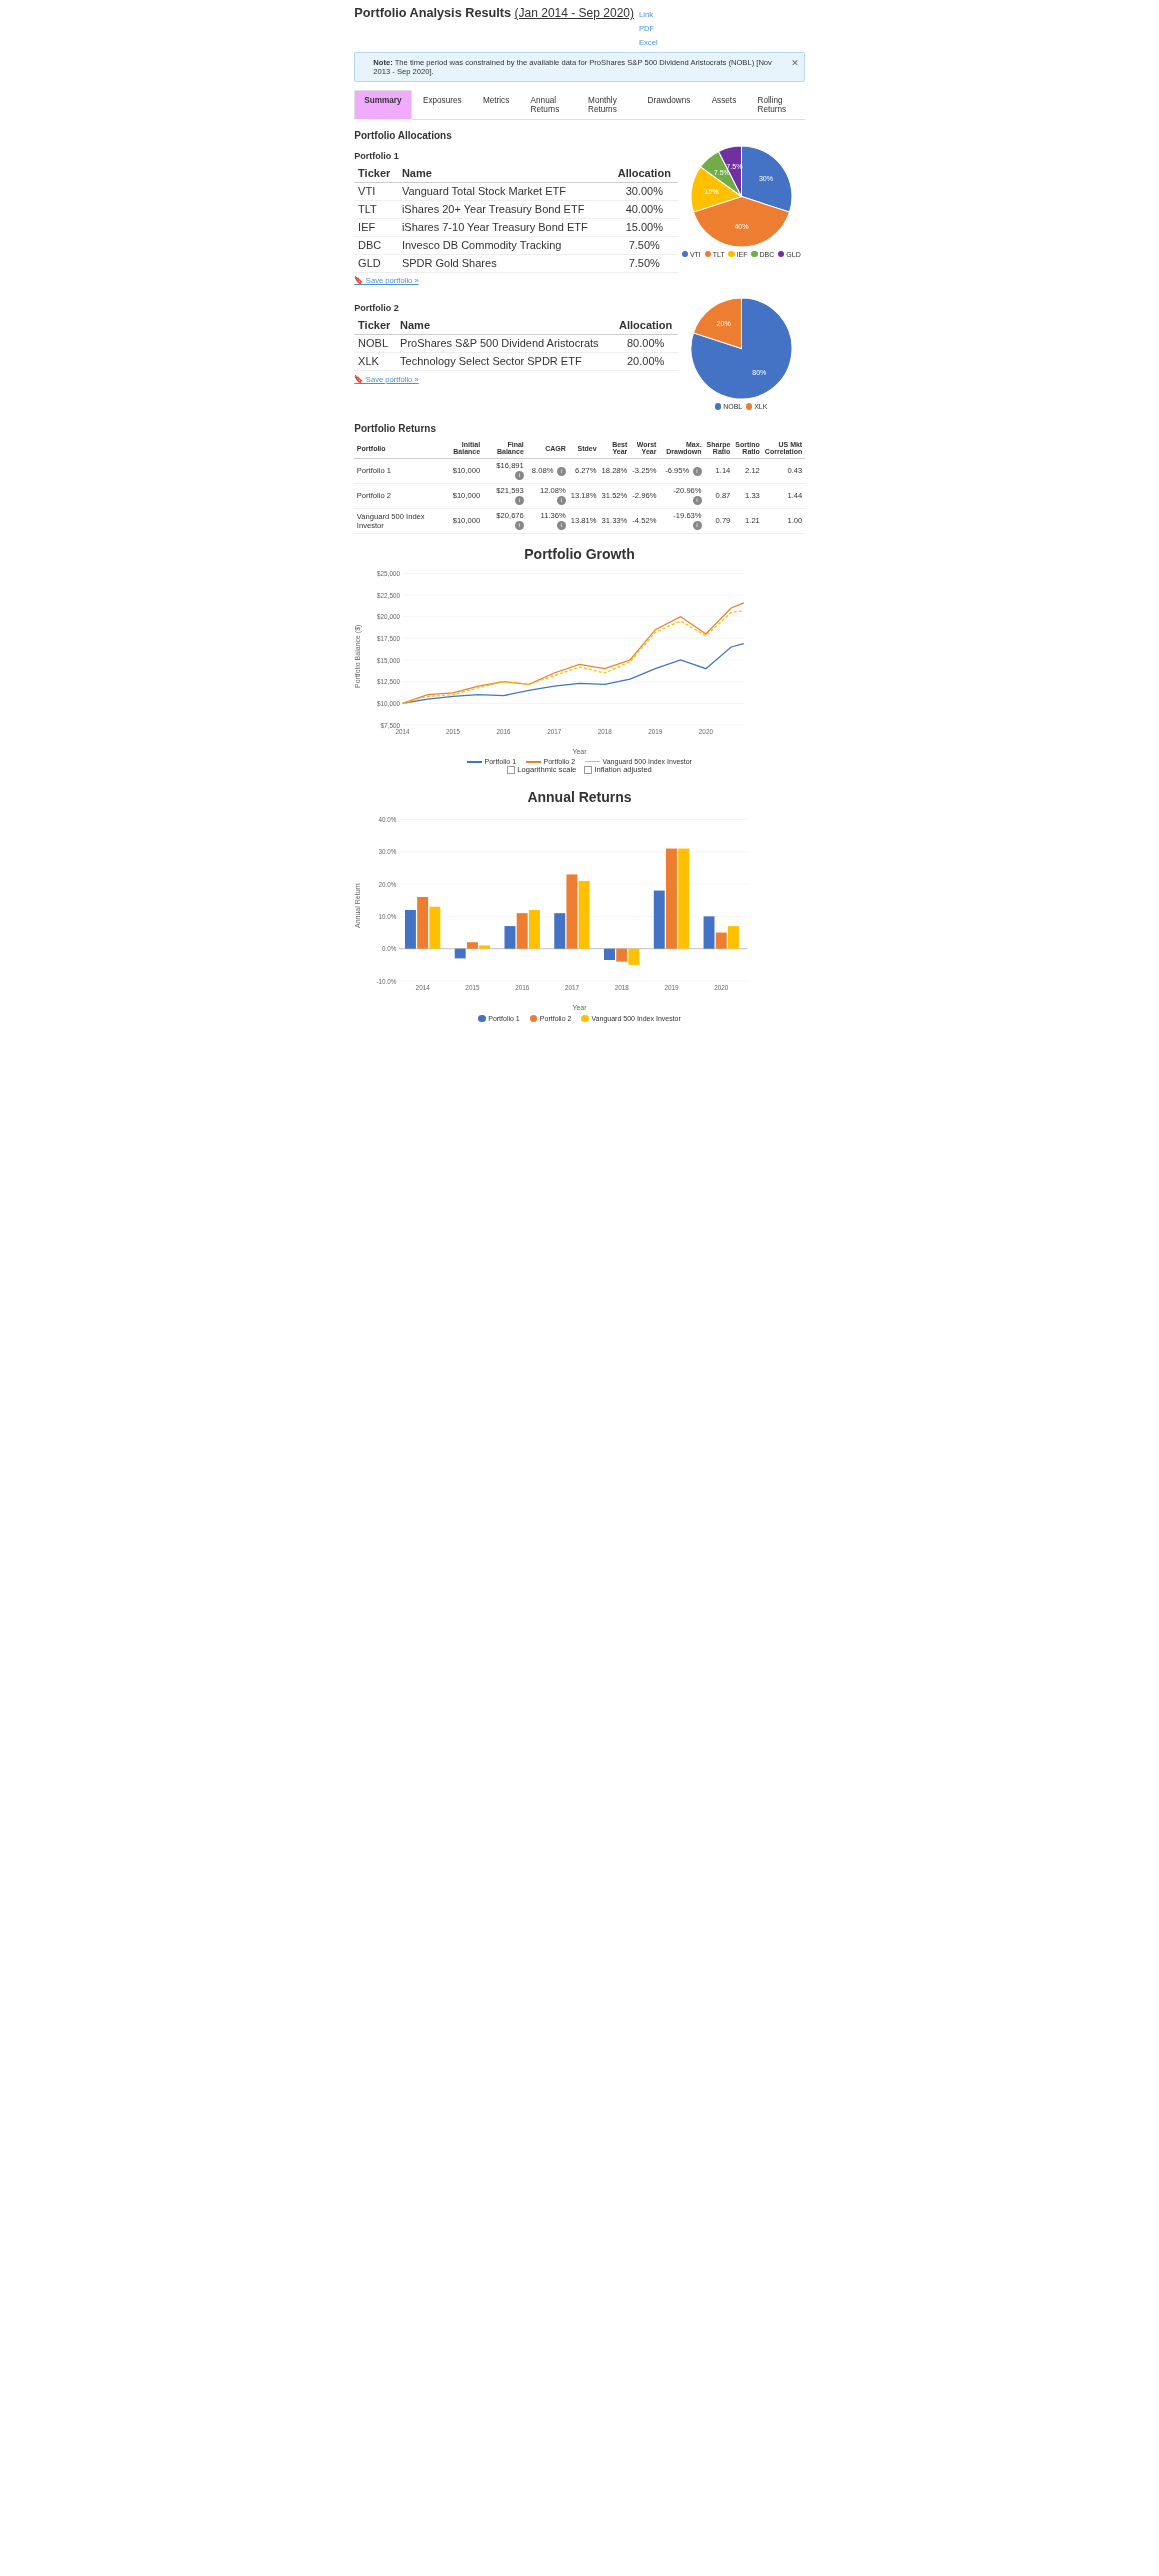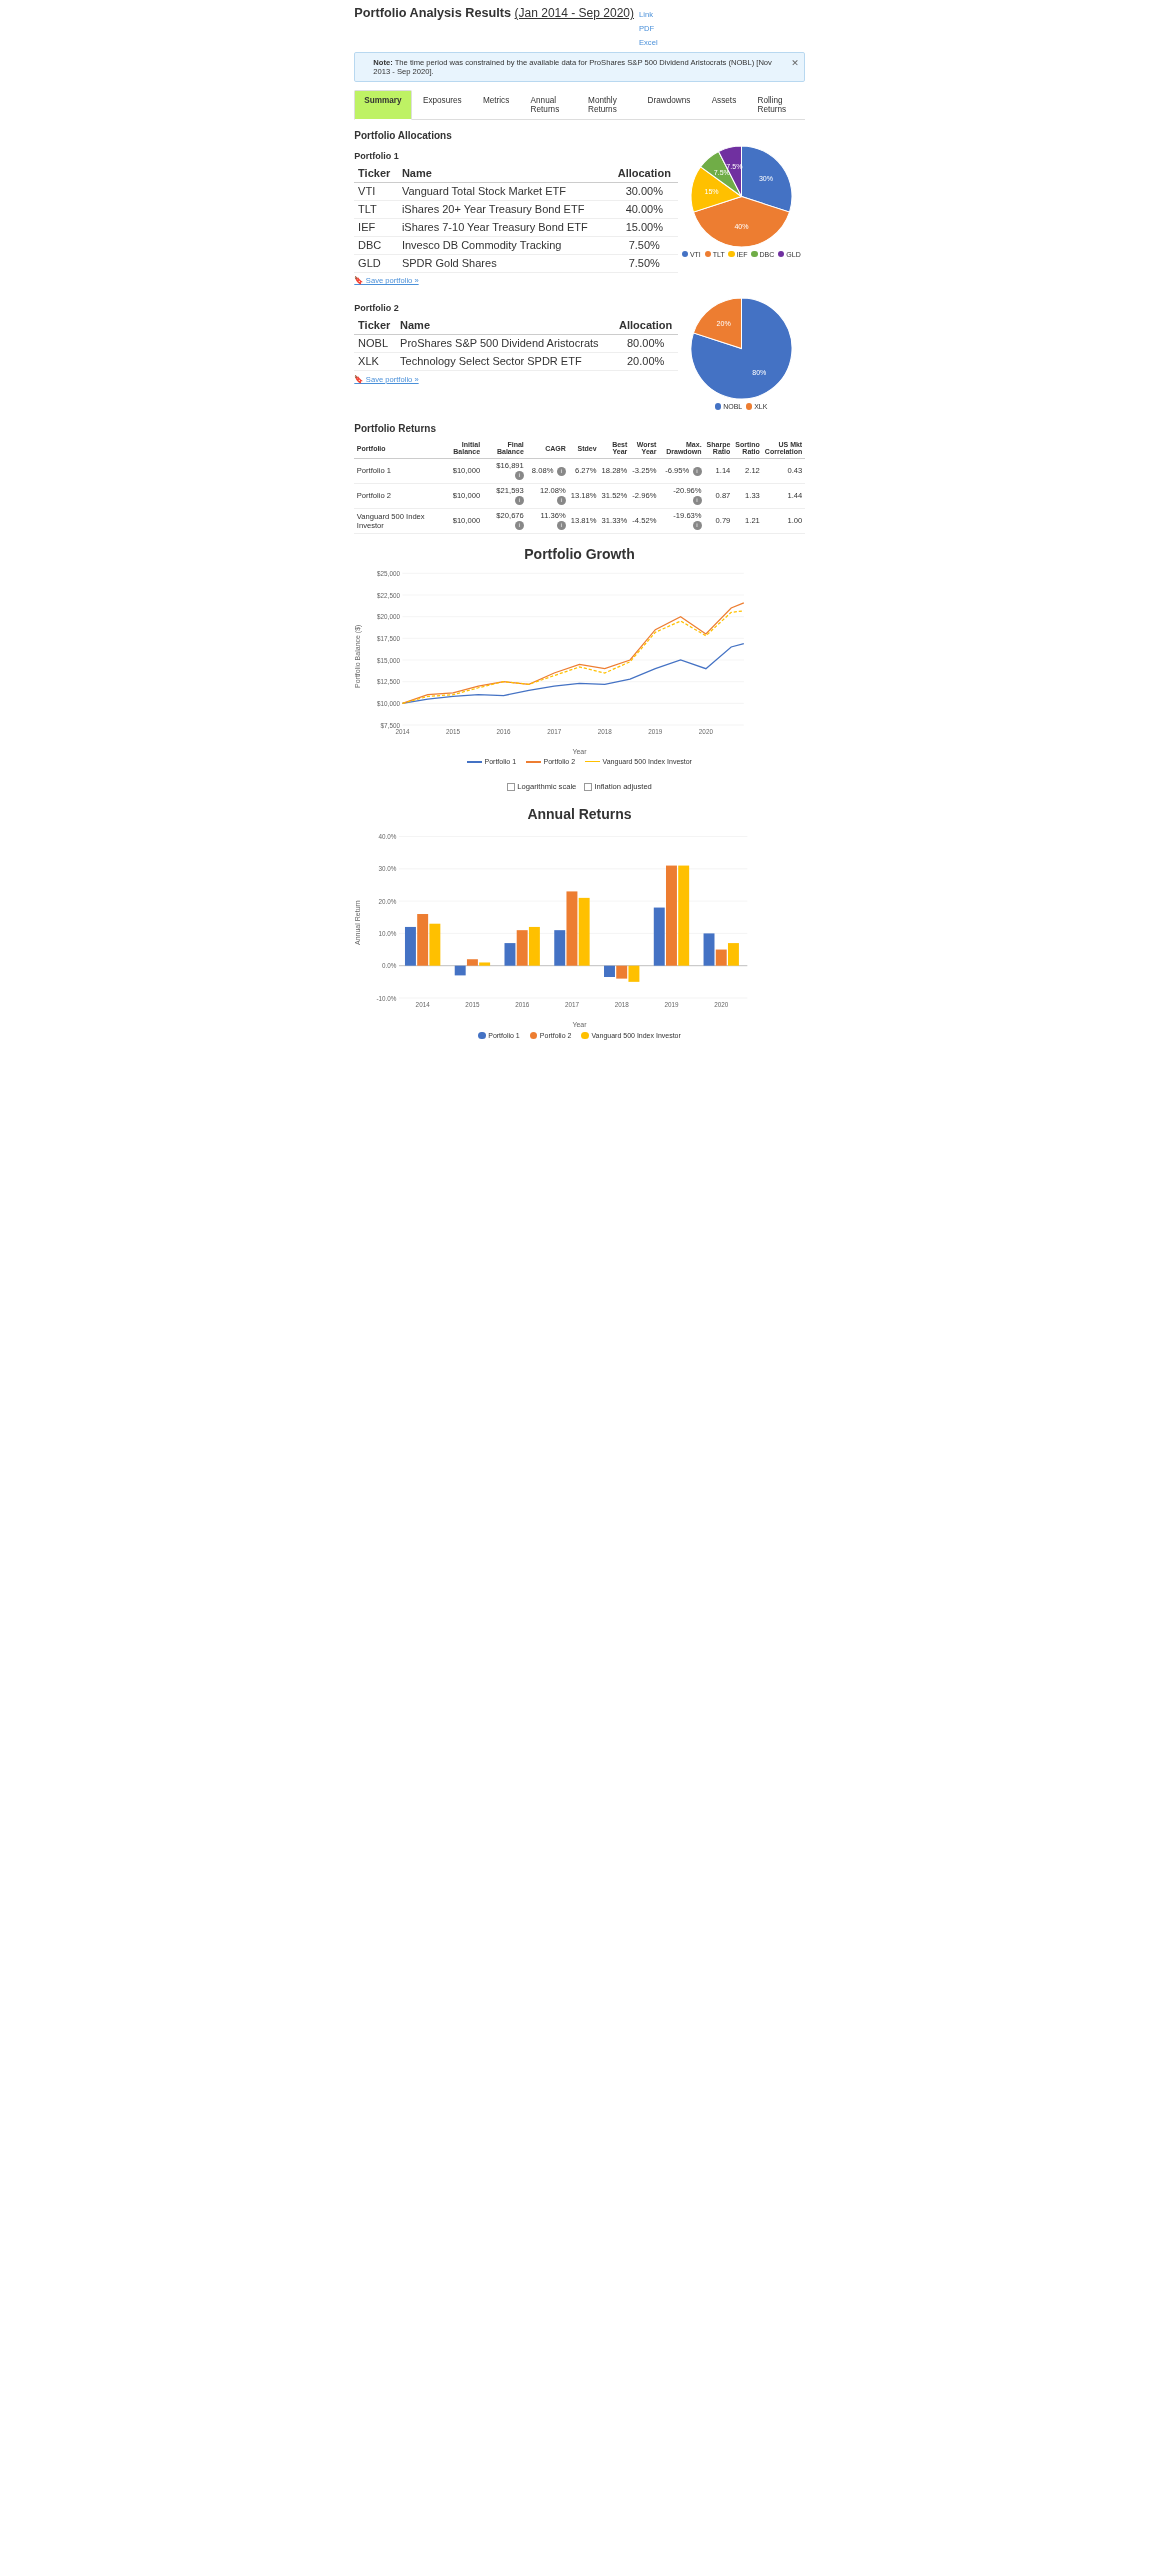--- a/index.html
+++ b/index.html
@@ -3,21 +3,21 @@
   <meta charset="utf-8">
   <style>
     * { box-sizing: border-box; margin: 0; padding: 0; }
     body { font-family: Arial, sans-serif; font-size: 8.2px; color: #333; background: #fff; width: 463px; margin: 0 auto; padding: 6.3px; }
     h1 { font-size: 12.7px; font-weight: bold; margin-bottom: 5px; }
     .note-box { background: #e8f4fd; border: 0.6px solid #b8d8f0; padding: 5px 18px; margin-bottom: 7.6px; font-size: 7.6px; position: relative; border-radius: 1.9px; }
     .note-box .note-close { position: absolute; right: 5px; top: 5px; cursor: pointer; font-size: 9px; color: #666; }
     .note-box strong { color: #333; }
     .tabs { display: flex; border-bottom: 1.3px solid #ddd; margin-bottom: 10px; }
     .tab { padding: 5px 9px; cursor: pointer; font-size: 8.2px; border: 0.6px solid transparent; border-bottom: none; margin-right: 1.3px; border-radius: 1.9px 1.9px 0 0; }
-    .tab.active { background: #bef264; border-color: #ddd; border-bottom: 1.3px solid #fff; margin-bottom: -1.3px; font-weight: bold; text-align: right; }
+    .tab.active { background: #f0abfc; border-color: #ddd; border-bottom: 1.3px solid #fff; margin-bottom: -1.3px; font-weight: bold; text-align: right; }
     h2 { font-size: 10px; font-weight: bold; margin: 10px 0 5px; }
     h3 { font-size: 9px; font-weight: bold; margin: 5px 0 3.8px; }
     .portfolio-section { display: flex; margin-bottom: 12.7px; }
     .portfolio-table-wrap { flex: 1; }
     .portfolio-chart-wrap { width: 127px; display: flex; flex-direction: column; align-items: center; }
     table { width: 100%; border-collapse: collapse; font-size: 11px; }
     table th { text-align: left; border-bottom: 0.6px solid #ccc; padding: 2.5px 3.8px; font-weight: bold; }
     table td { padding: 2.5px 3.8px; border-bottom: 0.6px solid #eee; }
     table th.right, table td.right { text-align: center; }
     .save-link { color: #4a90d9; font-size: 7.6px; cursor: pointer; margin-top: 3.8px; display: inline-block; }
@@ -29,21 +29,21 @@
     .portfolio-returns-table th:first-child { text-align: left; }
     .portfolio-returns-table td { text-align: right; padding: 2.5px 2.5px; border-bottom: 0.6px solid #eee; font-size: 7.6px; }
     .portfolio-returns-table td:first-child { text-align: left; }
     .info-icon { display: inline-block; width: 9px; height: 9px; border-radius: 50%; background: #888; color: #fff; font-size: 5.7px; text-align: center; line-height: 9px; cursor: pointer; margin-left: 1.3px; }
     .chart-section { margin-bottom: 15px; }
     .chart-title { text-align: center; font-size: 14px; font-weight: bold; margin-bottom: 5px; }
     svg { overflow: visible; }
     .chart-legend { display: flex; justify-content: center; gap: 10px; font-size: 7px; margin-top: 3.8px; flex-wrap: wrap; }
     .chart-legend-item { display: flex; align-items: center; gap: 2.5px; }
     .chart-legend-line { width: 15px; height: 1.9px; display: inline-block; }
-    .chart-options { display: flex; justify-content: center; gap: 8px; margin-top: 17px; font-size: 7.6px; }
+    .chart-options { display: flex; justify-content: center; gap: 8px; margin-top: 0; font-size: 7.6px; }
     .chart-option { display: flex; align-items: center; gap: 2.5px; cursor: pointer; }
     .checkbox { width: 7.6px; height: 7.6px; border: 0.6px solid #999; display: inline-block; }
     .bar-legend { display: flex; justify-content: center; gap: 10px; font-size: 7px; margin-top: 3.8px; }
     .bar-legend-item { display: flex; align-items: center; gap: 2.5px; }
     .bar-legend-box { width: 7.6px; height: 7.6px; border-radius: 50%; display: inline-block; }
   </style>
 </head>
 <body>
 
 <div style="display:flex; align-items:baseline; gap:5px; margin-bottom:5px;">

